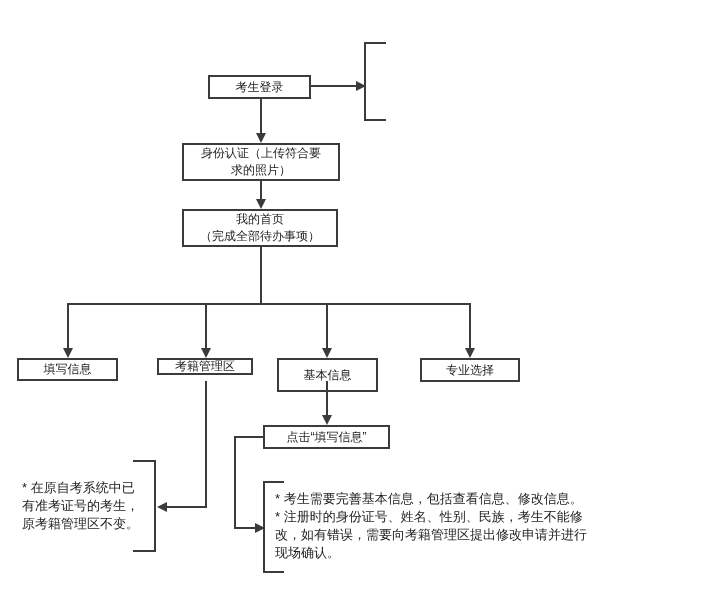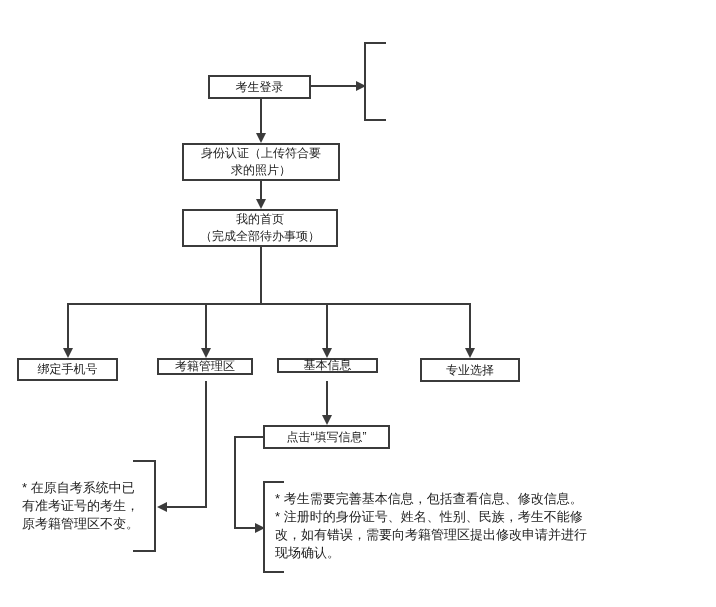--- a/index.html
+++ b/index.html
@@ -44,25 +44,25 @@
 <div class="canvas">
 
   <div class="node" style="left:208px; top:75px; width:103px; height:24px;">考生登录</div>
 
   <div class="node" style="left:182px; top:143px; width:158px; height:38px;">身份认证（上传符合要
 求的照片）</div>
 
   <div class="node" style="left:182px; top:209px; width:156px; height:38px;">我的首页
 （完成全部待办事项）</div>
 
-  <div class="node" style="left:17px; top:358px; width:101px; height:23px;">绑定手机号</div>
+  <div class="node" style="left:17px; top:358px; width:101px; height:23px;">填写信息</div>
 
   <div class="node" style="left:157px; top:358px; width:96px; height:17px;">考籍管理区</div>
 
-  <div class="node" style="left:277px; top:358px; width:101px; height:15px;">基本信息</div>
+  <div class="node" style="left:277px; top:358px; width:101px; height:34px;">基本信息</div>
 
   <div class="node" style="left:420px; top:358px; width:100px; height:24px;">专业选择</div>
 
   <div class="node" style="left:263px; top:425px; width:127px; height:24px;">点击“填写信息”</div>
 
   <div class="line" style="left:311px; top:85px; width:46px; height:2px;"></div>
   <div class="ah ah-right" style="left:356px; top:81px;"></div>
 
   <div class="line" style="left:260px; top:99px; width:2px; height:36px;"></div>
   <div class="ah ah-down" style="left:256px; top:133px;"></div>

